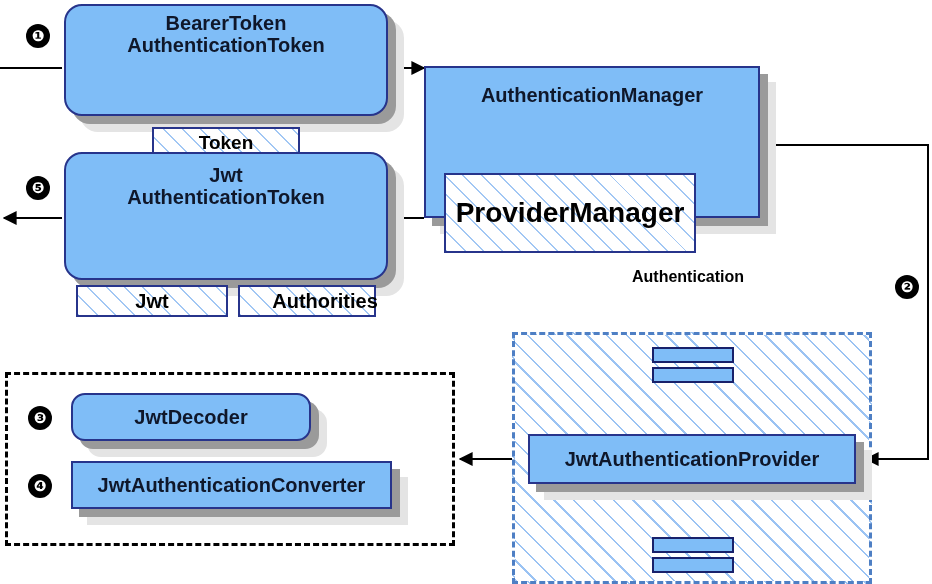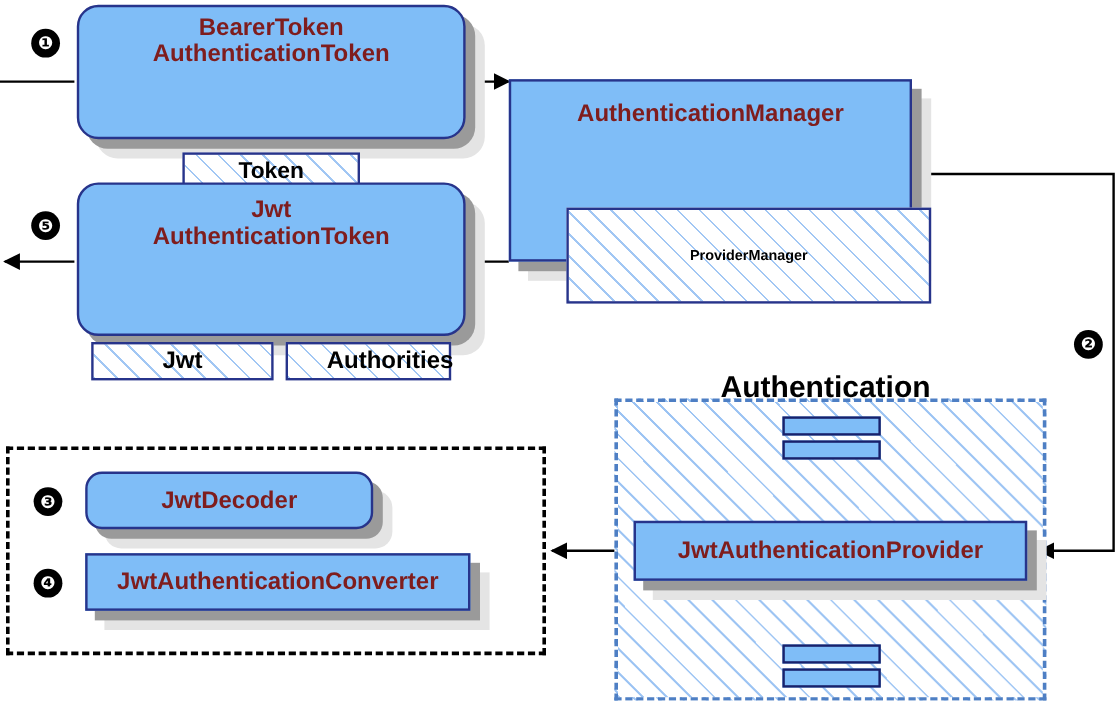--- a/index.html
+++ b/index.html
@@ -21,21 +21,21 @@
     position: absolute;
     left: 0; top: 0;
     width: 932px; height: 584px;
   }
   
   .node {
     position: absolute;
     box-sizing: border-box;
     background: #7FBDF7;
     border: 2px solid #27348B;
-    color: #7f1d1d;
+    color: #0f172a;
     font-weight: bold;
     display: flex;
     align-items: center;
     justify-content: center;
     text-align: center;
     line-height: 1.12;
   }
   
   .shadow2 {
     box-shadow: 8px 8px 0 0 #9A9A9A, 16px 16px 0 0 #E4E4E4;
@@ -156,39 +156,39 @@
     <g>
       <path d="M692,388 L692,434" stroke="#000" stroke-width="4" fill="none" marker-start="url(#ah2)" marker-end="url(#ah2)"></path>
       <path d="M692,492 L692,532" stroke="#000" stroke-width="4" fill="none" marker-start="url(#ah2)" marker-end="url(#ah2)"></path>
     </g>
   </svg>
 
   <div class="dashed-blue" style="left:512px; top:332px; width:360px; height:252px;"></div>
 
   <div class="dashed-black" style="left:5px; top:372px; width:450px; height:174px;"></div>
 
-  <div class="caption" style="left:596px; top:268px; width:184px; font-size:25px;margin-top:41px;">
+  <div class="caption" style="left:596px; top:268px; width:184px; font-size:16px;">
     <div>Authentication</div>
   </div>
 
   <div class="bar" style="left:652px; top:347px; width:82px; height:16px;"></div>
   <div class="bar" style="left:652px; top:367px; width:82px; height:16px;"></div>
   <div class="bar" style="left:652px; top:537px; width:82px; height:16px;"></div>
   <div class="bar" style="left:652px; top:557px; width:82px; height:16px;"></div>
 
   <div class="node rounded shadow2" style="left:64px; top:4px; width:324px; height:112px; flex-direction:column; font-size:20px; padding-top:6px; justify-content:flex-start;">
     <div>BearerToken</div>
     <div>AuthenticationToken</div>
   </div>
   <div class="hatch" style="left:152px; top:79px; width:148px; height:32px; font-size:19px;">Token</div>
 
   <div class="node shadow2" style="left:424px; top:66px; width:336px; height:152px; flex-direction:column; font-size:20px; padding-top:16px; justify-content:flex-start;">
     <div>AuthenticationManager</div>
   </div>
-  <div class="hatch" style="left:472px; top:125px; width:304px; height:80px; font-size:12px;">ProviderManager</div>
+  <div class="hatch" style="left:444px; top:125px; width:252px; height:80px; font-size:28px;">ProviderManager</div>
 
   <div class="node rounded shadow2" style="left:64px; top:152px; width:324px; height:128px; flex-direction:column; font-size:20px; padding-top:10px; justify-content:flex-start;">
     <div>Jwt</div>
     <div>AuthenticationToken</div>
   </div>
   <div class="hatch" style="left:76px; top:237px; width:152px; height:32px; font-size:20px;">Jwt</div>
   <div class="hatch" style="left:238px; top:237px; width:138px; height:32px; font-size:20px;padding-left:36px;">Authorities</div>
 
   <div class="node shadow2" style="left:71px; top:393px; width:240px; height:48px; font-size:20px;border-radius:14px;">JwtDecoder</div>
 

